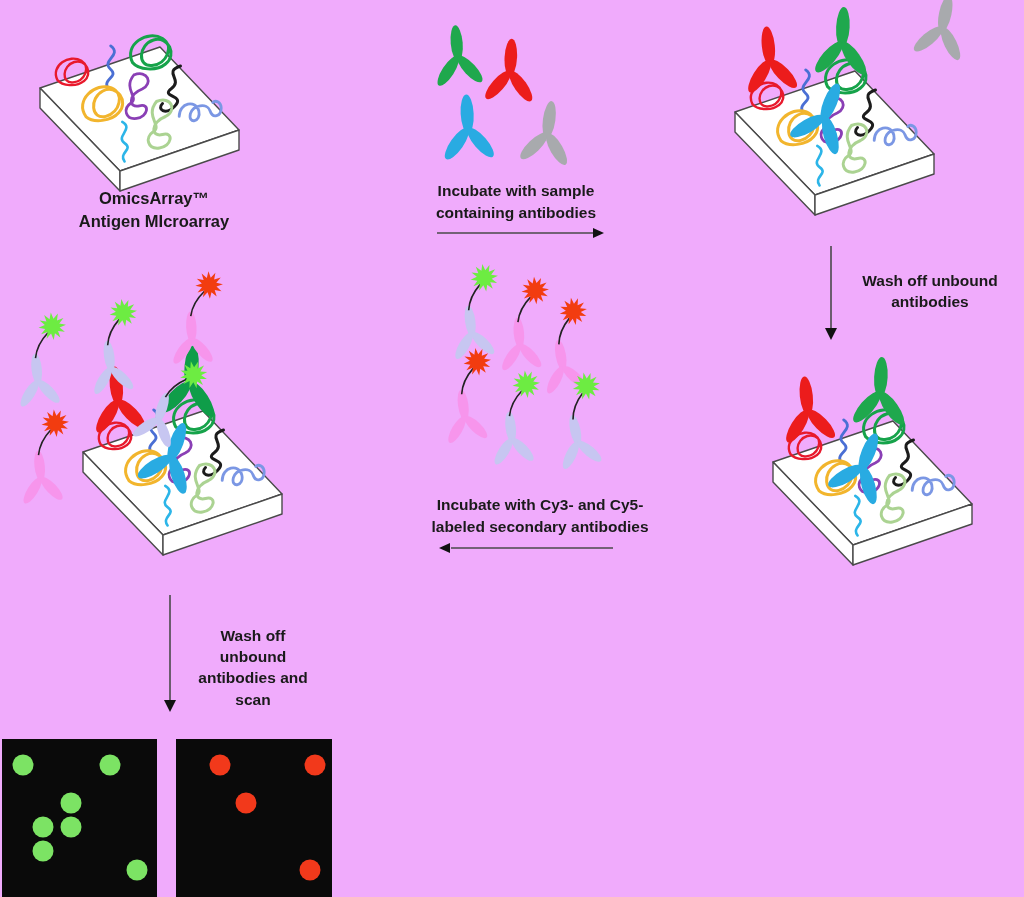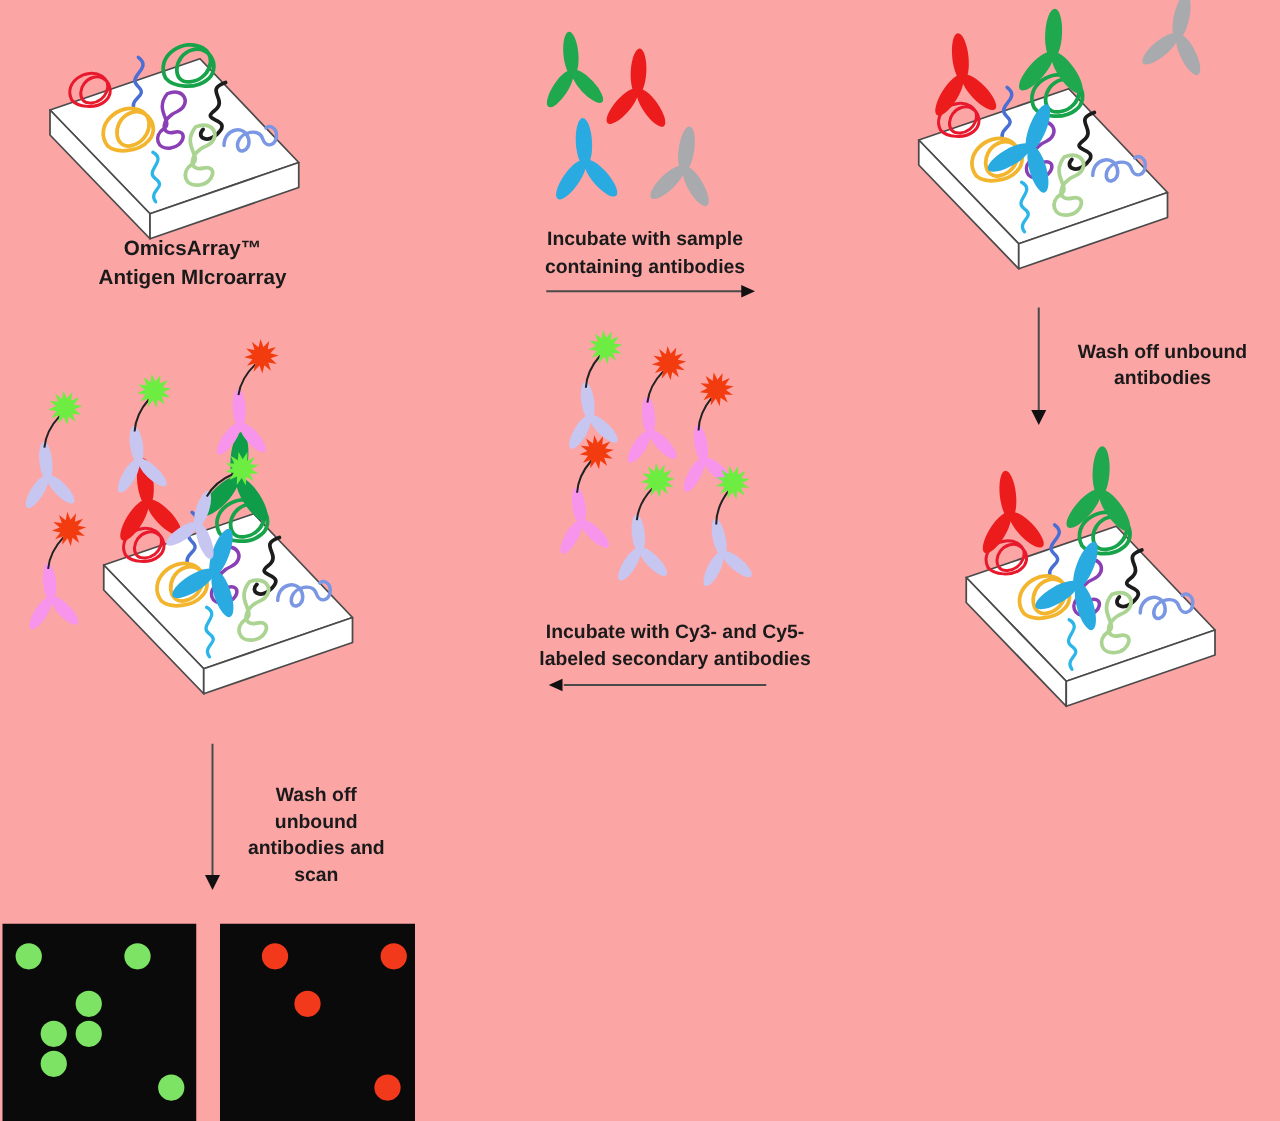--- a/index.html
+++ b/index.html
@@ -1,16 +1,16 @@
 <!DOCTYPE html>
 <html><head>
 <meta charset="utf-8">
 <style>
   html,body{margin:0;padding:0;background:#ffffff;}
-  .canvas{position:relative;width:1024px;height:897px;background:#fca5a5;overflow:hidden;}
+  .canvas{position:relative;width:1024px;height:897px;background:#f0abfc;overflow:hidden;}
   svg{display:block;}
   text{
     font-family:"Liberation Sans","DejaVu Sans",sans-serif;
     font-weight:700;
     font-size:15.5px;
     fill:#1a1a1a;
     text-anchor:middle;
   }
   text.title{font-size:16.5px;}
   .arrow-line{stroke:#4a4a4a;stroke-width:1.6;fill:none;}

